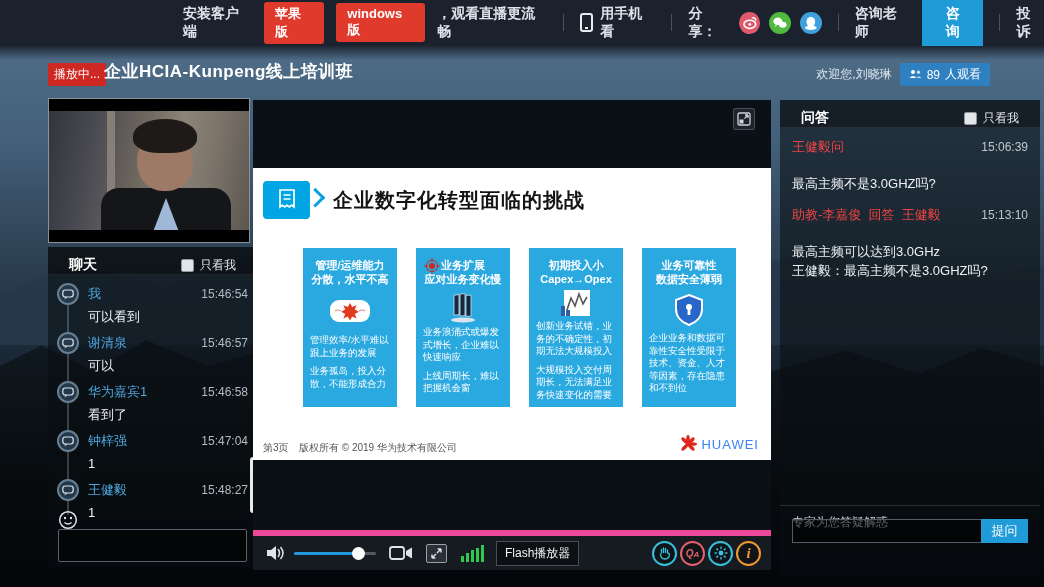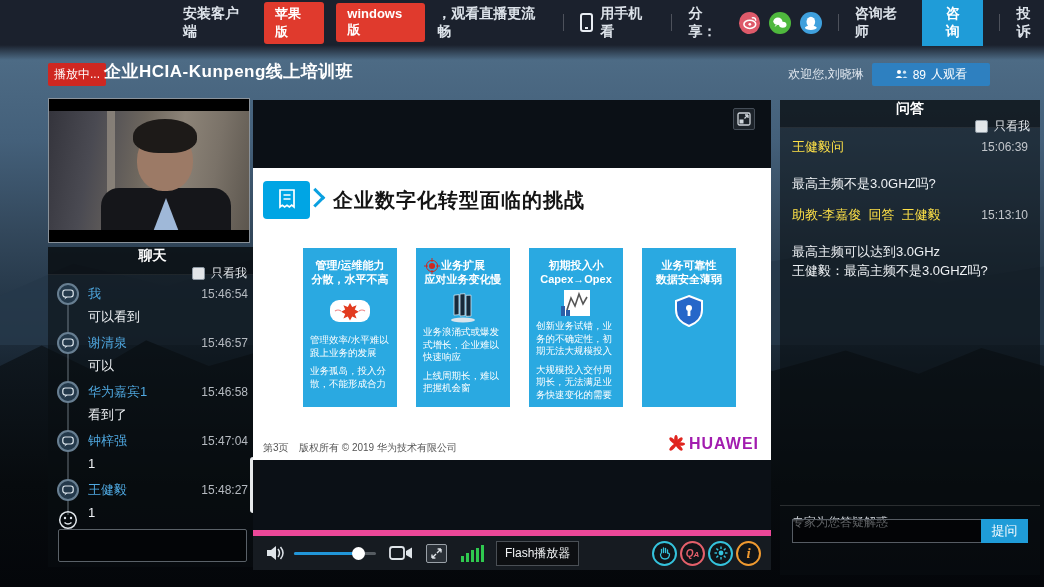--- a/index.html
+++ b/index.html
@@ -27,36 +27,36 @@
   .share-circ { width:22px; height:22px; border-radius:50%; margin-left:9px; position:relative; cursor:pointer; }
   .share-circ svg { position:absolute; inset:0; }
   .btn-blue { background:#1f9cd8; color:#fff; border:none; border-radius:0; padding:5px 17px; font-size:14px; margin-left:12px; cursor:pointer; font-weight:600; }
 
   
   .hdr { position:absolute; top:57px; left:0; right:0; height:36px; }
   .live-badge { position:absolute; left:48px; top:6px; background:#cf2721; color:#fff; font-size:12px; padding:3px 6px; border-radius:2px; }
   .room-title { position:absolute; left:104px; top:3px; color:#fff; font-size:17px; font-weight:700; letter-spacing:.5px; }
   .hdr-right { position:absolute; right:54px; top:6px; display:flex; align-items:center; }
   .welcome { color:#dfe6ee; font-size:12px; margin-right:8px; }
-  .viewers { background:#2e80c0; color:#fff; font-size:12px; border-radius:2px; padding:3px 23px; display:flex; align-items:center; gap:5px; }
+  .viewers { background:#2e80c0; color:#fff; font-size:12px; border-radius:2px; padding:3px 9px; display:flex; align-items:center; gap:5px; }
 
   
   .cam { position:absolute; left:48px; top:98px; width:202px; height:145px; background:#000; border:1px solid #8a929a; }
   .cam-photo { position:absolute; left:0; right:0; top:12px; bottom:12px; overflow:hidden;
     background:linear-gradient(100deg,#34343c 0%,#4a4a52 22%,#6e675e 45%,#8d8478 62%,#7a7268 80%,#5c564e 100%); }
   .doorframe { position:absolute; left:58px; top:0; width:8px; height:100%; background:#9b9astroke; background:#9a9186; opacity:.7; }
   .head { position:absolute; left:88px; top:18px; width:56px; height:62px; border-radius:50% 50% 46% 46%; background:#9c7a66; }
   .hair { position:absolute; left:84px; top:8px; width:64px; height:34px; border-radius:50% 50% 40% 40%; background:#1d1a18; }
   .body-suit { position:absolute; left:52px; bottom:-6px; width:130px; height:48px; border-radius:18px 18px 0 0; background:#15161a; }
   .shirt { position:absolute; left:104px; bottom:-2px; width:26px; height:34px; background:#9fb8d8; clip-path:polygon(50% 0,100% 100%,0 100%); }
 
   
   .panel { position:absolute; background:rgba(9,13,17,.58); }
   .panel-hd { height:28px; background:rgba(0,0,0,.38); border-bottom:1px solid rgba(255,255,255,.08);
-    display:flex; align-items:center; padding:0 10px;flex-direction:column; }
+    display:flex; align-items:flex-end; padding:0 21px; }
   .panel-hd .t { color:#fff; font-size:14px; font-weight:700; }
   .onlyme { margin-left:auto; display:flex; align-items:center; gap:6px; color:#e6eaee; font-size:12px; cursor:pointer; }
   .cbx { width:13px; height:13px; background:rgba(244,247,250,.92); border:1px solid #8d98a2; border-radius:2px; }
 
   
   .chat { left:48px; top:247px; width:209px; height:320px; }
   .chat-list { position:relative; padding:8px 9px 0 9px; }
   .chat-line { position:absolute; left:19px; top:10px; bottom:6px; width:2px; background:rgba(200,215,228,.25); }
   .msg { position:relative; margin-bottom:7px; }
   .msg-head { display:flex; align-items:center; height:22px; }
@@ -85,21 +85,21 @@
   .card-title { font-size:11px; font-weight:700; text-align:center; line-height:1.3; white-space:pre-line; min-height:30px; }
   .card-icon { height:46px; display:flex; align-items:center; justify-content:center; }
   .card-body { font-size:9.5px; line-height:1.32; }
   .card-body p { margin-bottom:6px; }
   .tgt { position:absolute; left:8px; top:10px; }
 
   .slide-foot { position:absolute; left:0; right:0; bottom:5px; height:16px; }
   .pageno { position:absolute; left:10px; top:2px; font-size:10px; color:#555; }
   .copyr { position:absolute; left:46px; top:2px; font-size:10px; color:#555; }
   .brand { position:absolute; right:12px; top:-4px; display:flex; align-items:center; gap:4px; }
-  .brand .bt { font-size:16px; font-weight:700; color:#a21caf; letter-spacing:1px; }
+  .brand .bt { font-size:13px; font-weight:400; color:#3b82f6; letter-spacing:1px; }
 
   .controls { position:absolute; left:0; top:430px; width:518px; height:40px; background:#161b21; border-top:6px solid #ec4899;
     display:flex; align-items:center; padding:0 10px; }
   .vol-track { width:82px; height:3px; background:#555b61; border-radius:2px; margin-left:9px; position:relative; cursor:pointer; }
   .vol-fill { position:absolute; left:0; top:0; height:3px; width:63px; background:#2196d8; border-radius:2px; }
   .vol-thumb { position:absolute; left:58px; top:-5px; width:13px; height:13px; border-radius:50%; background:#fff; }
   .ctl { margin-left:13px; display:flex; align-items:center; cursor:pointer; }
   .pip-box { width:21px; height:19px; background:#2a3037; border:1px solid #9aa1a8; border-radius:2px; display:flex; align-items:center; justify-content:center; }
   .sig { display:flex; align-items:flex-end; gap:2px; height:17px; margin-left:14px; }
   .sig i { display:block; width:3px; background:#2fc94f; }
@@ -110,21 +110,21 @@
   .c-red { border-color:#e5606b; color:#e5606b; }
   .c-orange { border-color:#f09a30; color:#f09a30; }
   .circ .txt { font-size:10px; font-weight:700; font-style:italic; }
   .circ .info-i { font-family:"Liberation Serif",serif; font-size:15px; font-weight:700; font-style:italic; }
 
   
   .qa { left:780px; top:100px; width:260px; height:475px; }
   .qa-list { padding:10px 12px 0 12px; }
   .qa-item { margin-bottom:13px; }
   .qa-nm { display:flex; align-items:center; }
-  .qa-name { color:#fde047; font-size:13px; white-space:pre; }
+  .qa-name { color:#ef4444; font-size:13px; white-space:pre; }
   .qa-time { margin-left:auto; color:#c2c6cb; font-size:12px; }
   .qa-ln { color:#eef1f4; font-size:13px; line-height:18px; margin-top:19px; }
   .qa-div { position:absolute; left:0; right:0; top:405px; height:1px; background:rgba(255,255,255,.14); }
   .qa-hint { position:absolute; left:12px; top:414px; color:#cfd4da; font-size:12px; }
   .qa-ask { position:absolute; left:12px; right:12px; top:419px; height:24px; display:flex; }
   .qa-input { flex:1; background:rgba(0,0,0,.55); border:1px solid #565c63; border-right:none; color:#eee; font-size:13px; padding:0 6px; font-family:inherit; }
   .qa-btn { width:58px; background:#1f9cd8; color:#fff; border:none; font-size:13px; cursor:pointer; font-family:inherit; }
 </style>
 </head>
 <body>
@@ -378,20 +378,23 @@
         <div class="card">
           <div class="card-title">业务可靠性
 数据安全薄弱</div>
           <div class="card-icon">
             <svg width="32" height="34" viewBox="0 0 32 34">
                 <path d="M16 2 L29 7 v9 c0 8-6 13.5-13 16 C9 29.5 3 24 3 16 V7 Z" fill="#2667c9" stroke="#fff" stroke-width="2"></path>
                 <circle cx="16" cy="14" r="3" fill="#fff"></circle>
                 <rect x="14.6" y="15" width="2.8" height="7" fill="#fff"></rect>
               </svg>
           </div>
+          <div class="card-body">
+            <p>企业业务和数据可靠性安全性受限于技术、资金、人才等因素，存在隐患和不到位</p>
+          </div>
         </div>
       </div>
 
       <div class="slide-foot">
         <span class="pageno">第3页</span>
         <span class="copyr">版权所有 © 2019 华为技术有限公司</span>
         <span class="brand">
           <svg width="18" height="18" viewBox="0 0 24 24">
               <g fill="#e0251f">
                 <ellipse cx="12" cy="6" rx="2.4" ry="6" transform="rotate(0 12 12)"></ellipse>

